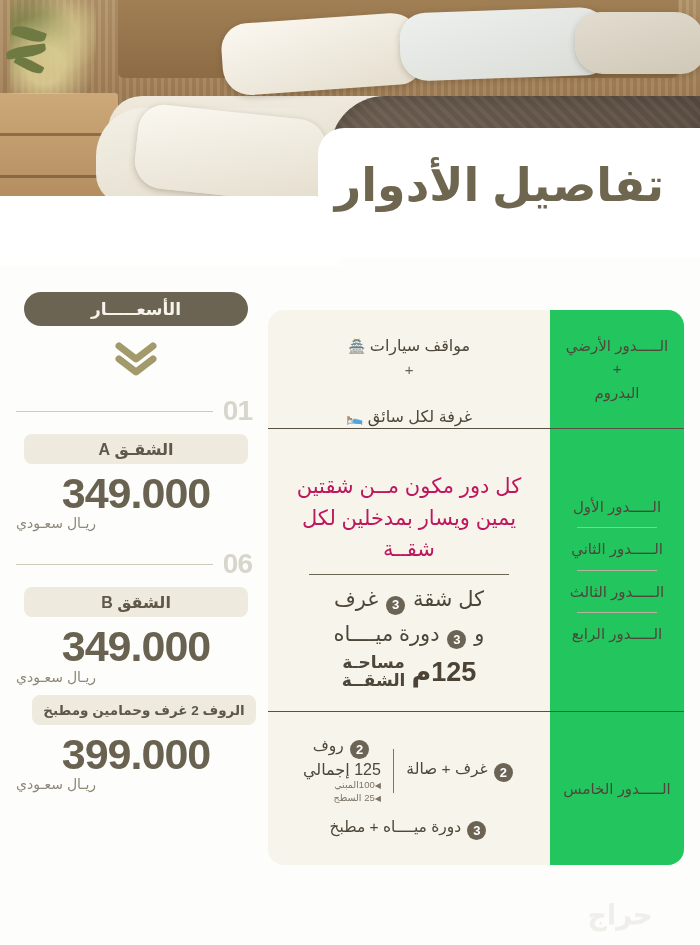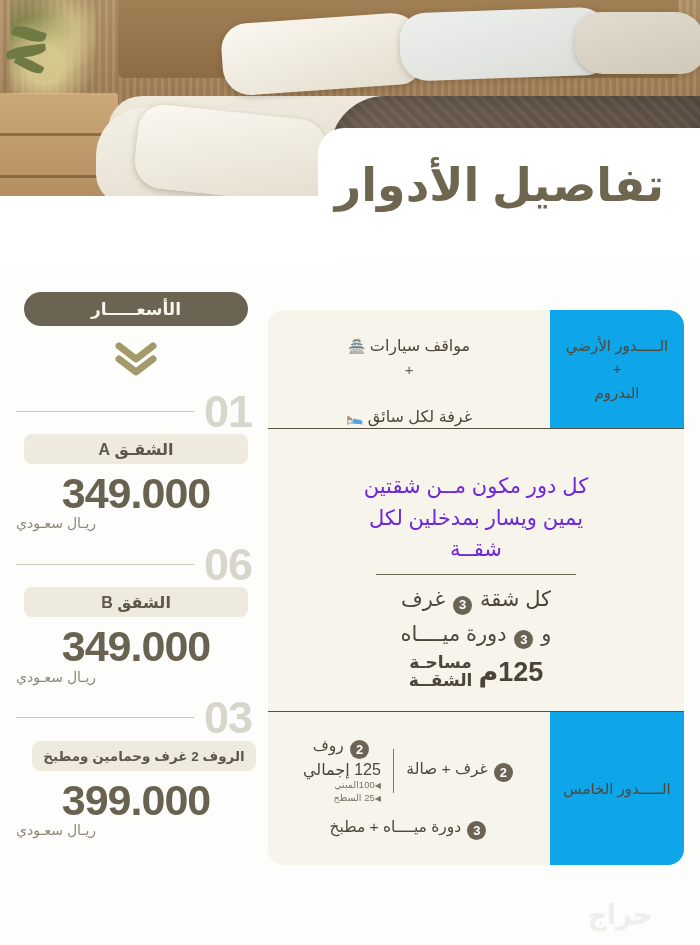--- a/index.html
+++ b/index.html
@@ -110,21 +110,21 @@
     color:#f6f3ea; font-size:17px; font-weight:bold;
     display:flex; align-items:center; justify-content:center;
     letter-spacing:1px;
   }
   .chev-wrap{ display:flex; justify-content:center; margin-top:16px; height:36px; }
   .chev svg{ display:block; }
 
   .price-block{ margin-top:10px; }
   .pb-head{ display:flex; align-items:center; gap:10px; height:46px; padding-right:4px; direction:rtl; }
   .pb-num{
-    font-size:45px; font-weight:bold; color:#d8d5cb; line-height:1;
+    font-size:28px; font-weight:bold; color:#d8d5cb; line-height:1;
     font-family:"Liberation Sans", sans-serif; letter-spacing:-1px;
   }
   .pb-rule{ flex:1; height:1px; background:#cfcabc; }
 
   .pb-label{
     width:224px; height:30px; margin:0 auto;
     background:#eeeade; border-radius:8px;
     display:flex; align-items:center; justify-content:center;
     color:#5f5747; font-size:16px; font-weight:bold;
     direction:rtl; white-space:nowrap; overflow:hidden;
@@ -142,39 +142,39 @@
 
   
   .table{
     position:absolute; left:268px; top:310px; width:416px; height:555px;
     background:#f7f4ec; border-radius:16px; overflow:hidden;
     display:flex; flex-direction:column;
   }
   .trow{ display:flex; direction:rtl; }
   .trow + .trow{ border-top:1.5px solid #585043; }
   .tname{
-    width:134px; flex:none; background:#0ea5e9;
+    width:134px; flex:none; background:#22c55e;
     display:flex; flex-direction:column; align-items:center; justify-content:center;
     color:#4e4739; font-size:15px; line-height:1.55; text-align:center; padding:6px 4px;
   }
   .tname .sub-rule{ width:80px; height:1px; background:#b9b2a2; margin:9px 0; }
   .tdesc{
     flex:1; display:flex; flex-direction:column; align-items:center; justify-content:center;
     color:#4e4739; text-align:center; padding:8px 10px; gap:2px;
   }
 
   .r-ground{ height:118px; }
   .r-mid{ height:283px; }
   .r-fifth{ height:154px; }
 
   .g-line{ font-size:16px; line-height:1.6;margin-top:24px; }
   .g-plus{ font-size:15px; color:#6a6250; }
   .ic{ font-size:14px; opacity:.75; }
 
-  .m-top{ font-size:21px; line-height:1.5; color:#6d28d9; max-width:250px;margin-top:20px; }
+  .m-top{ font-size:21px; line-height:1.5; color:#be185d; max-width:250px;margin-top:20px; }
   .m-rule{ width:200px; height:1.5px; background:#6d6554; margin:7px 0 6px; }
   .m-mid{ font-size:21px; line-height:1.55; color:#4e4739; }
   .m-area{
     display:flex; align-items:center; justify-content:center; gap:6px;
     margin-top:2px; direction:rtl;
   }
   .m-area .lbl{ font-size:17px; line-height:1.05; color:#4e4739; text-align:center; font-weight:bold;}
   .m-area .val{ font-size:27px; font-weight:bold; color:#4b4436; letter-spacing:-.5px; }
 
   .pill{
@@ -266,24 +266,20 @@
       <div class="pb-head">
         <span class="pb-num">06</span>
         <span class="pb-rule"></span>
       </div>
       <div class="pb-label">الشقق B</div>
       <div class="pb-price">349.000</div>
       <div class="pb-cur">ريـال سعـودي</div>
     </div>
 
     <div class="price-block">
-      <div class="pb-head">
-        <span class="pb-num">03</span>
-        <span class="pb-rule"></span>
-      </div>
       <div class="pb-label small">الروف 2 غرف وحمامين ومطبخ</div>
       <div class="pb-price">399.000</div>
       <div class="pb-cur">ريـال سعـودي</div>
     </div>
   </div>
 
   <div class="table">
 
     <div class="trow r-ground">
       <div class="tname">
@@ -298,20 +294,29 @@
         </div>
         <div class="g-plus">+</div>
         <div class="g-line">
           <span>غرفة لكل سائق</span>
           <span class="ic">🛌</span>
         </div>
       </div>
     </div>
 
     <div class="trow r-mid">
+      <div class="tname">
+        <span>الـــــدور الأول</span>
+        <span class="sub-rule"></span>
+        <span>الـــــدور الثاني</span>
+        <span class="sub-rule"></span>
+        <span>الـــــدور الثالث</span>
+        <span class="sub-rule"></span>
+        <span>الـــــدور الرابع</span>
+      </div>
       <div class="tdesc">
         <div class="m-top">كل دور مكون مــن شقتين يمين ويسار بمدخلين لكل شقــة</div>
         <div class="m-rule"></div>
         <div class="m-mid">
           <span>كل شقة</span>
           <span class="pill">3</span>
           <span>غرف</span>
         </div>
         <div class="m-mid">
           <span>و</span>

